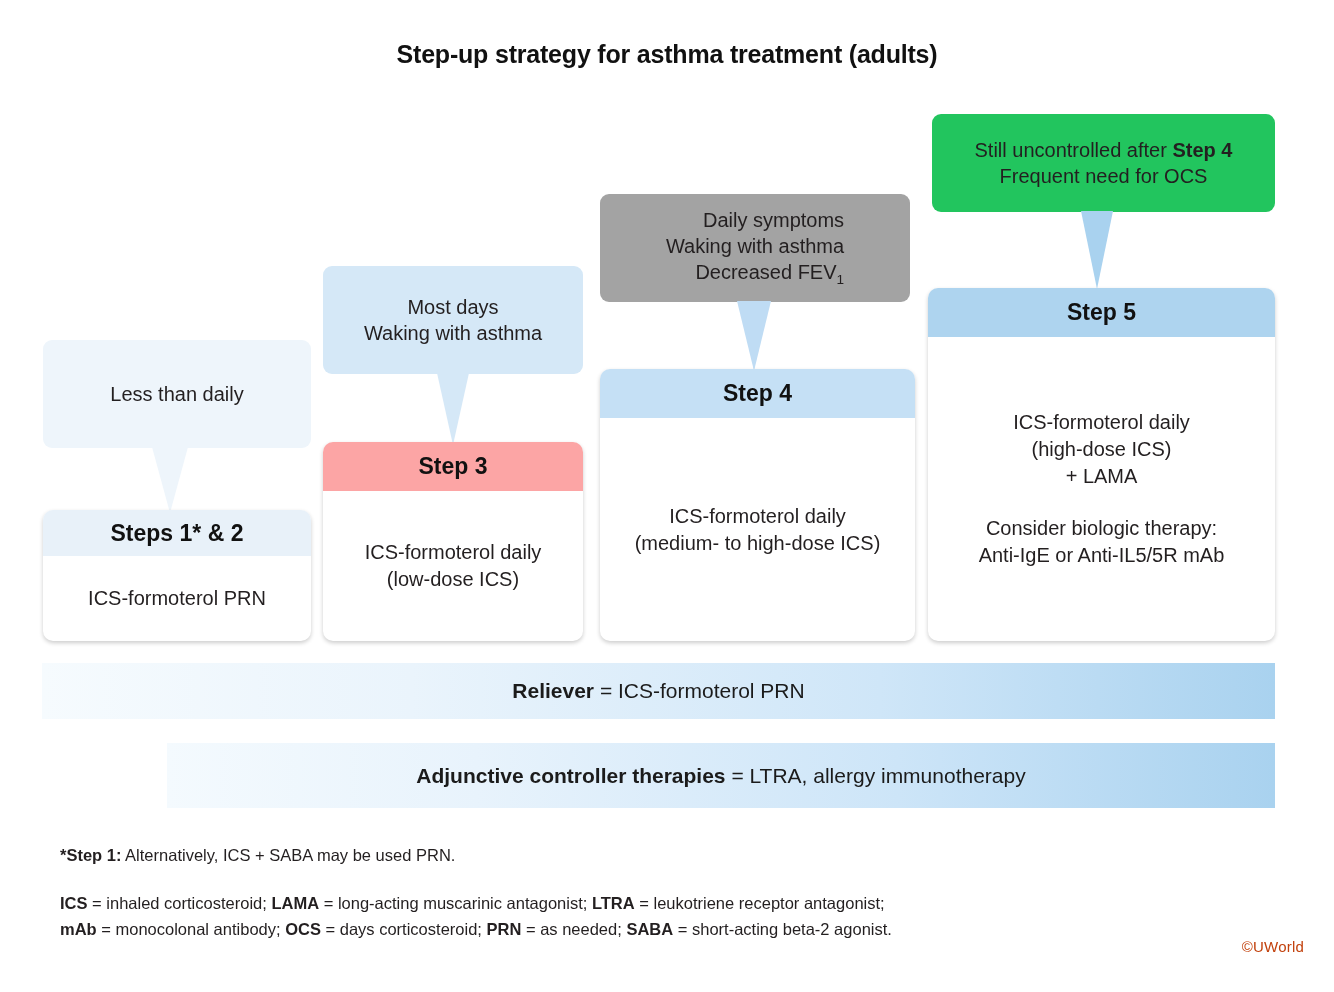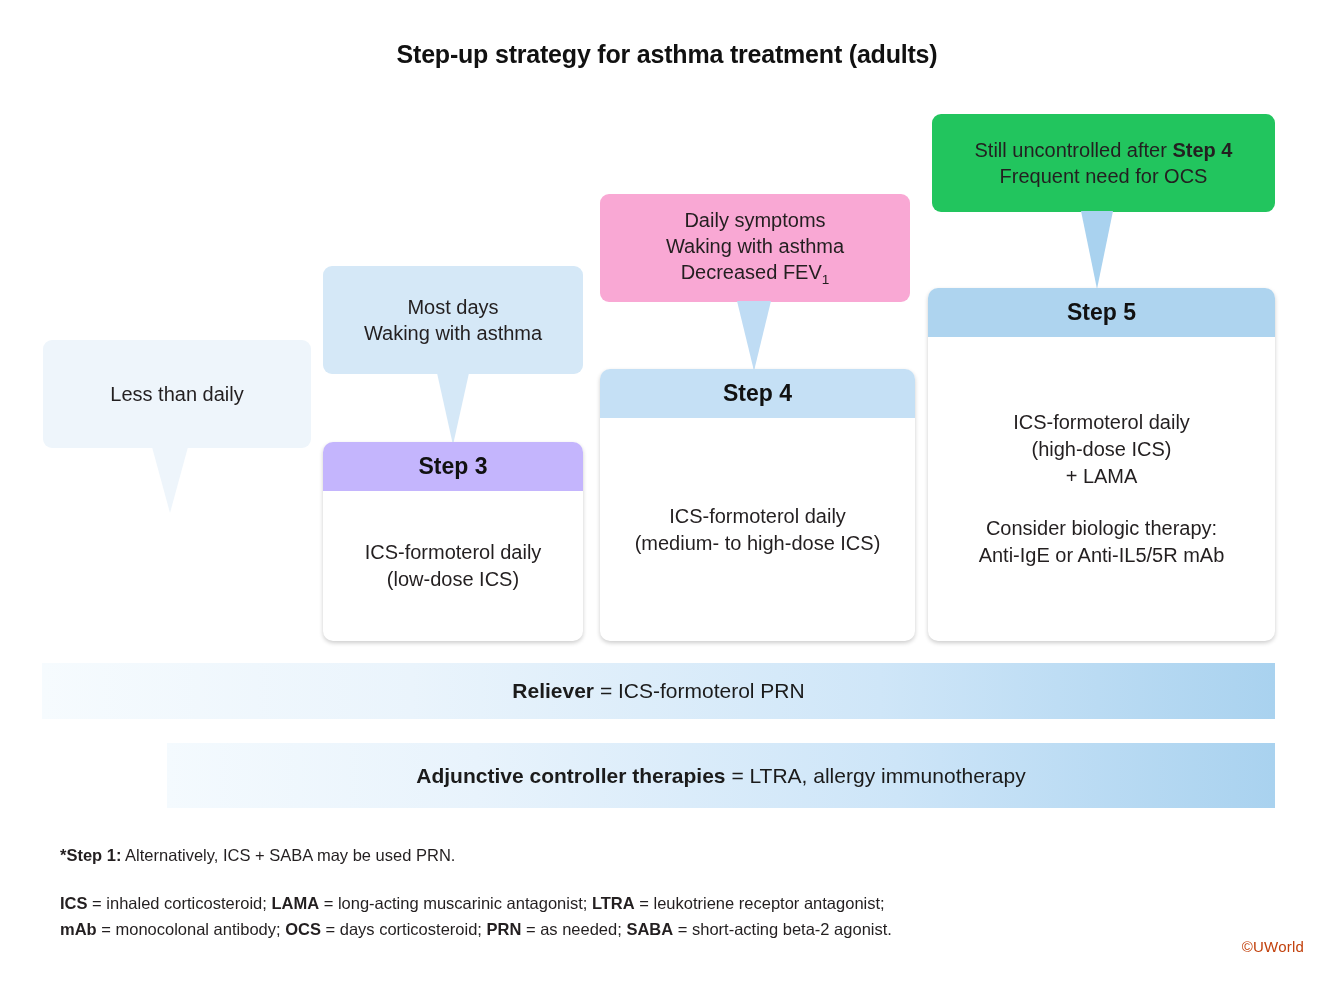--- a/index.html
+++ b/index.html
@@ -77,40 +77,46 @@
   <div class="tail" style="left:152px;top:447px;border-left:18px solid transparent;border-right:18px solid transparent;border-top:66px solid #eef5fb;"></div>
 
   <div class="bubble" style="left: 323px; top: 266px; width: 260px; height: 108px; background: rgb(213, 232, 247);" id="bubble3">
     <div>
       <span class="ln">Most days</span>
       <span class="ln">Waking with asthma</span>
     </div>
   </div>
   <div class="tail" style="left:437px;top:373px;border-left:16px solid transparent;border-right:16px solid transparent;border-top:72px solid #d5e8f7;"></div>
 
-  <div class="bubble" style="left: 600px; top: 194px; width: 310px; height: 108px; background: #f9a8d4;" id="bubble4">
+  <div class="bubble" style="left: 600px; top: 194px; width: 310px; height: 108px; background: #a3a3a3; text-align: right;" id="bubble4">
     <div>
       <span class="ln">Daily symptoms</span>
       <span class="ln">Waking with asthma</span>
       <span class="ln">Decreased FEV<sub>1</sub></span>
     </div>
   </div>
   <div class="tail" style="left:737px;top:301px;border-left:17px solid transparent;border-right:17px solid transparent;border-top:70px solid #bfdcf4;"></div>
 
   <div class="bubble" style="left: 932px; top: 114px; width: 343px; height: 98px; background: #22c55e;" id="bubble5">
     <div>
       <span class="ln">Still uncontrolled after <b>Step 4</b></span>
       <span class="ln">Frequent need for OCS</span>
     </div>
   </div>
   <div class="tail" style="left:1081px;top:211px;border-left:16px solid transparent;border-right:16px solid transparent;border-top:78px solid #a9d2ef;"></div>
 
+  <div class="card" style="left:43px;top:510px;width:268px;height:131px;">
+    <div class="card-head" style="height:46px;background:#e8f1f9;">Steps 1* &amp; 2</div>
+    <div class="card-body" style="height:85px;">
+      <span class="ln">ICS-formoterol PRN</span>
+    </div>
+  </div>
 
   <div class="card" style="left:323px;top:442px;width:260px;height:199px;">
-    <div class="card-head" style="height:49px;background:#c4b5fd;">Step 3</div>
+    <div class="card-head" style="height:49px;background:#fca5a5;">Step 3</div>
     <div class="card-body" style="height:150px;">
       <span class="ln">ICS-formoterol daily</span>
       <span class="ln">(low-dose ICS)</span>
     </div>
   </div>
 
   <div class="card" style="left:600px;top:369px;width:315px;height:272px;">
     <div class="card-head" style="height:49px;background:#c5e0f5;">Step 4</div>
     <div class="card-body" style="height:223px;">
       <span class="ln">ICS-formoterol daily</span>

